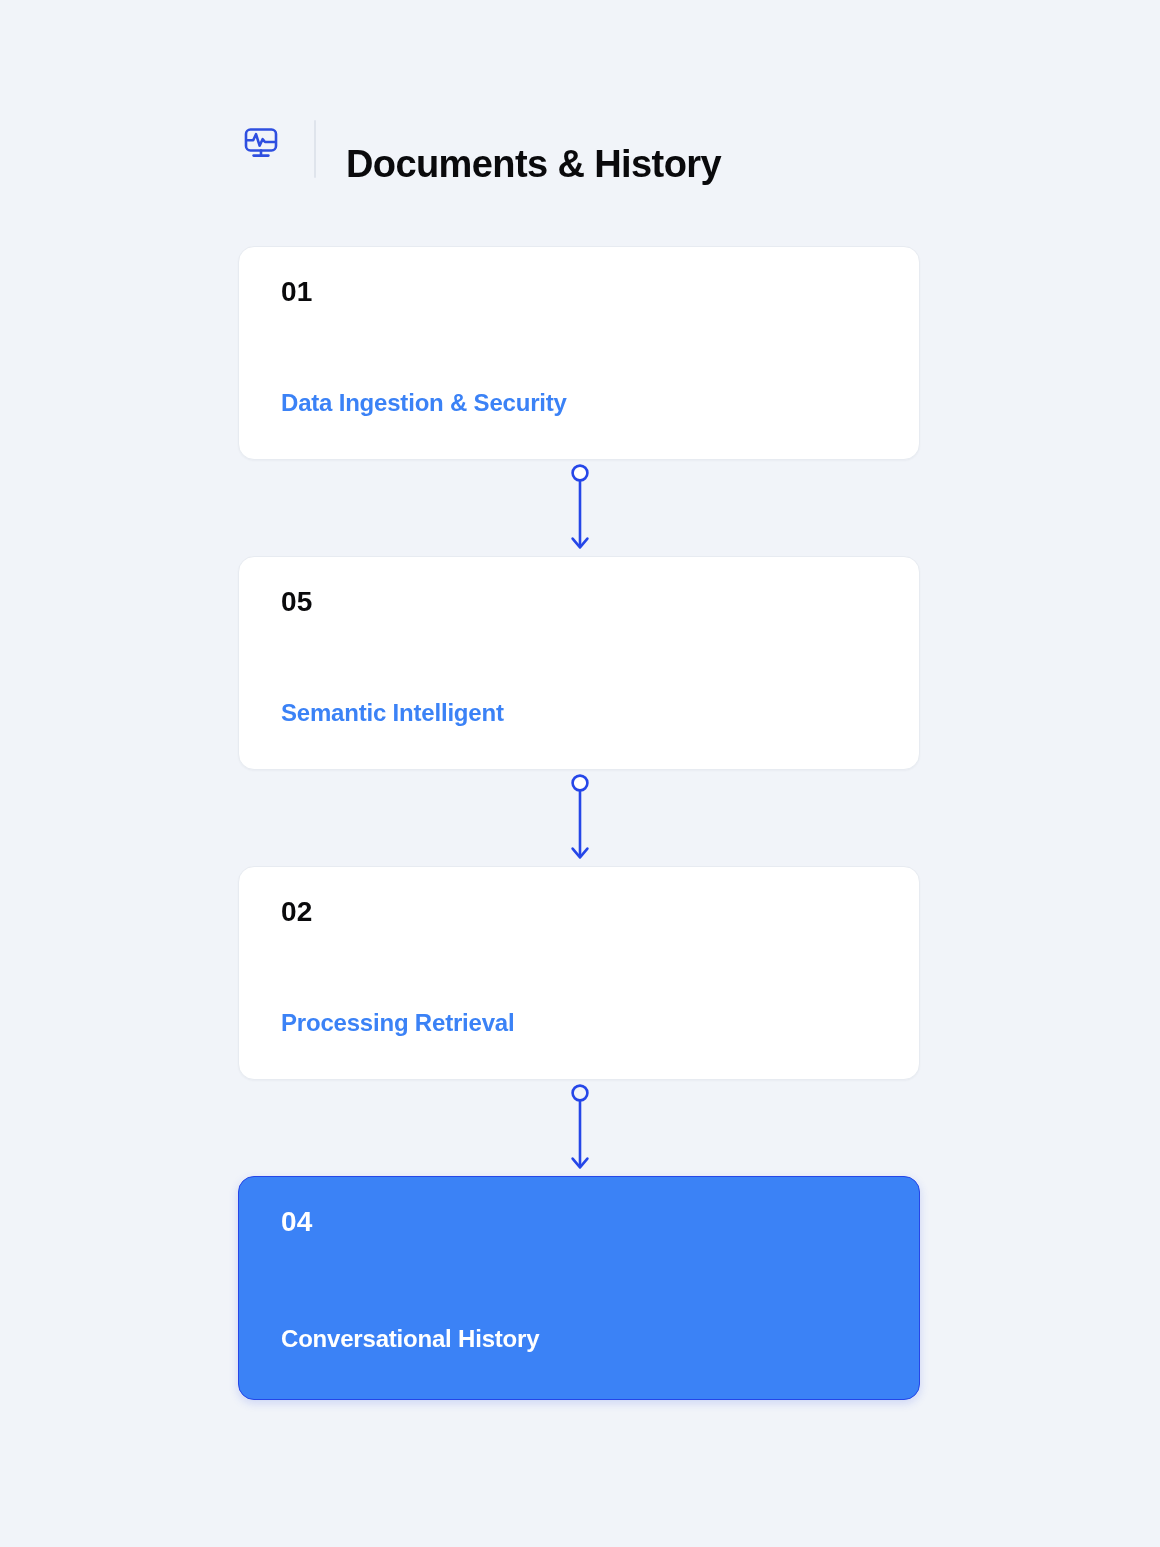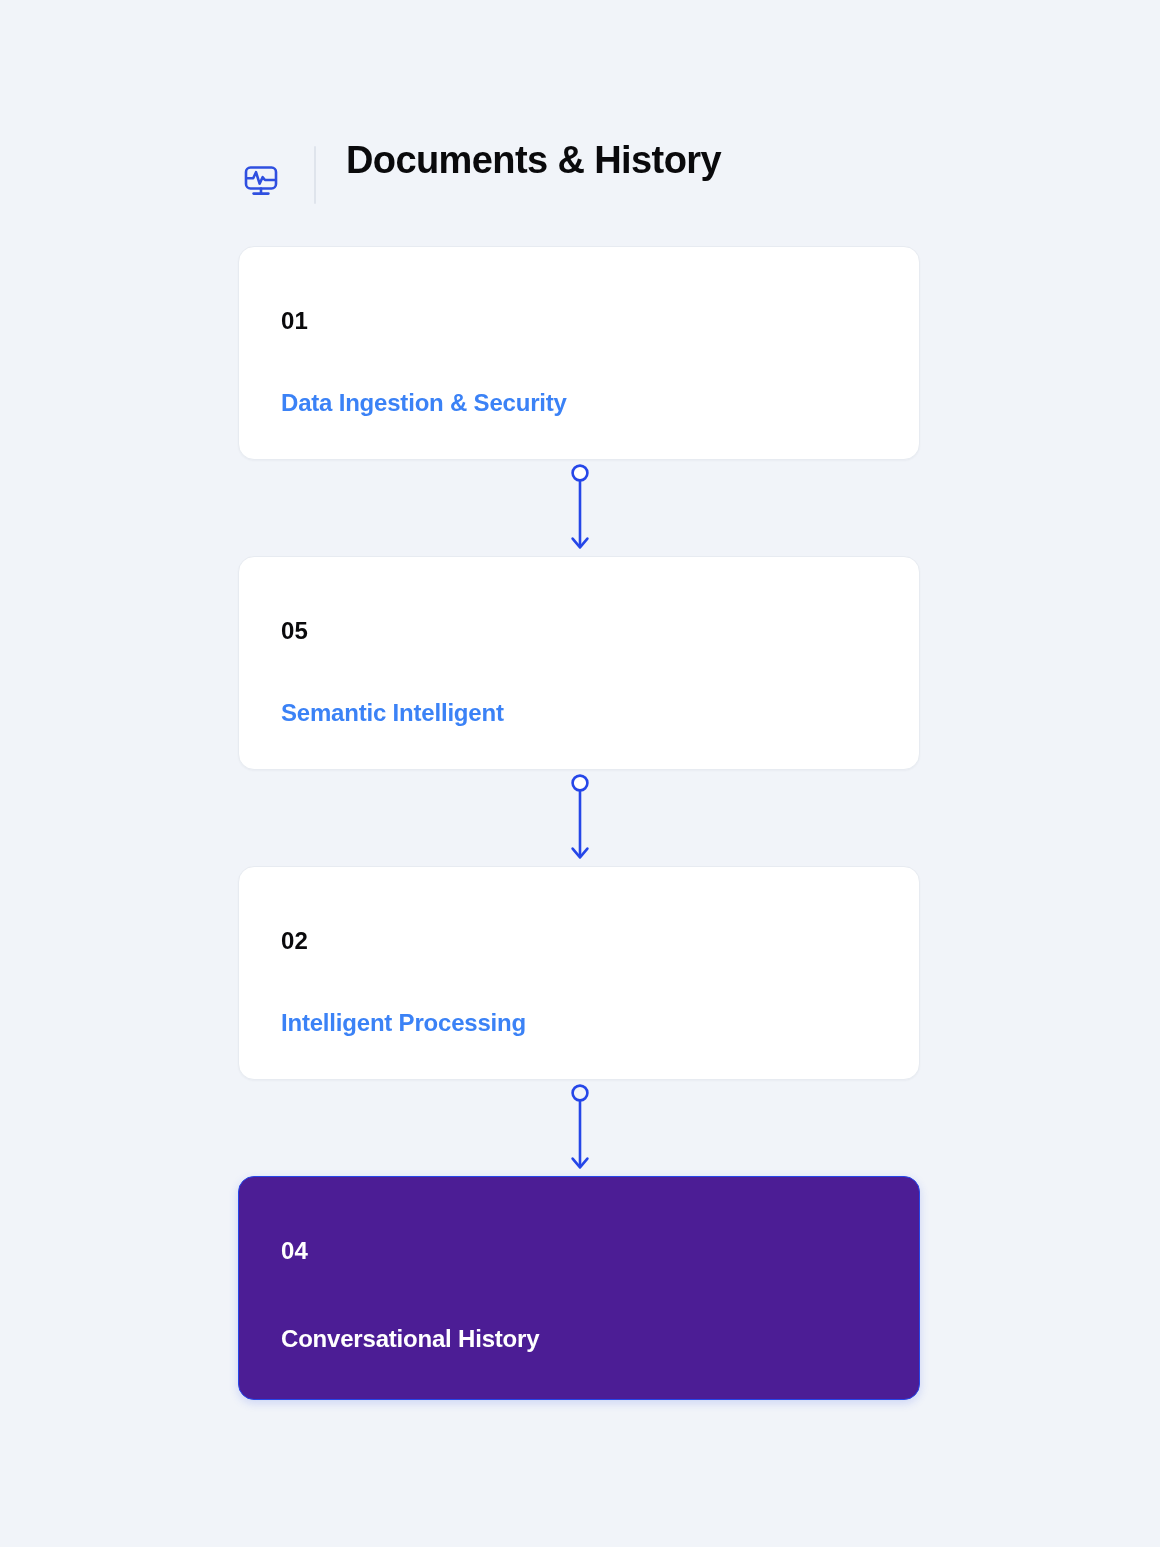--- a/index.html
+++ b/index.html
@@ -18,23 +18,23 @@
     position: relative;
     width: 1160px;
     height: 1547px;
     box-sizing: border-box;
   }
 
   
   .header {
     position: absolute;
     left: 238px;
-    top: 138px;
+    top: 120px;
     display: flex;
-    align-items: flex-end;
+    align-items: flex-start;
     height: 66px;
   }
 
   .header-icon {
     width: 46px;
     height: 46px;
     display: flex;
     align-items: center;
     justify-content: center;
     flex: 0 0 auto;
@@ -78,36 +78,35 @@
     width: 682px;
     height: 214px;
     border-radius: 16px;
     background: #ffffff;
     border: 1px solid #e7ebf1;
     box-shadow: 0 1px 2px rgba(22, 34, 66, 0.035);
     padding: 30px 42px 30px 42px;
   }
 
   .card.is-active {
-    background: #4c1d95;
+    background: #3b82f6;
     border-color: #2546e8;
     box-shadow: 0 3px 10px rgba(37, 70, 232, 0.18);
     height: 224px;
   }
 
   .card-number {
     position: absolute;
     left: 42px;
     top: 31px;
-    font-size: 24px;
+    font-size: 28px;
     font-weight: 700;
     letter-spacing: 0.2px;
     color: #0a0a0c;
     line-height: 1;
-    margin-top: 31px;
   }
 
   .card-label {
     position: absolute;
     left: 42px;
     bottom: 44px;
     font-size: 24px;
     font-weight: 700;
     letter-spacing: -0.2px;
     color: #3b82f6;
@@ -179,21 +178,21 @@
       <svg width="24" height="96" viewBox="0 0 24 96" fill="none" stroke="#2546e8" stroke-width="2.6" stroke-linecap="round" stroke-linejoin="round">
         <circle cx="12" cy="13" r="7.4" fill="#ffffff"></circle>
         <path d="M12 20.6 V86"></path>
         <path d="M4.6 78.6 L12 87.4 L19.4 78.6"></path>
       </svg>
     </div>
 
     <div class="step">
       <div class="card">
         <span class="card-number">02</span>
-        <span class="card-label">Intelligent Processing</span>
+        <span class="card-label">Processing Retrieval</span>
       </div>
     </div>
 
     <div class="connector">
       <svg width="24" height="96" viewBox="0 0 24 96" fill="none" stroke="#2546e8" stroke-width="2.6" stroke-linecap="round" stroke-linejoin="round">
         <circle cx="12" cy="13" r="7.4" fill="#f1f4f9"></circle>
         <path d="M12 20.6 V86"></path>
         <path d="M4.6 78.6 L12 87.4 L19.4 78.6"></path>
       </svg>
     </div>

